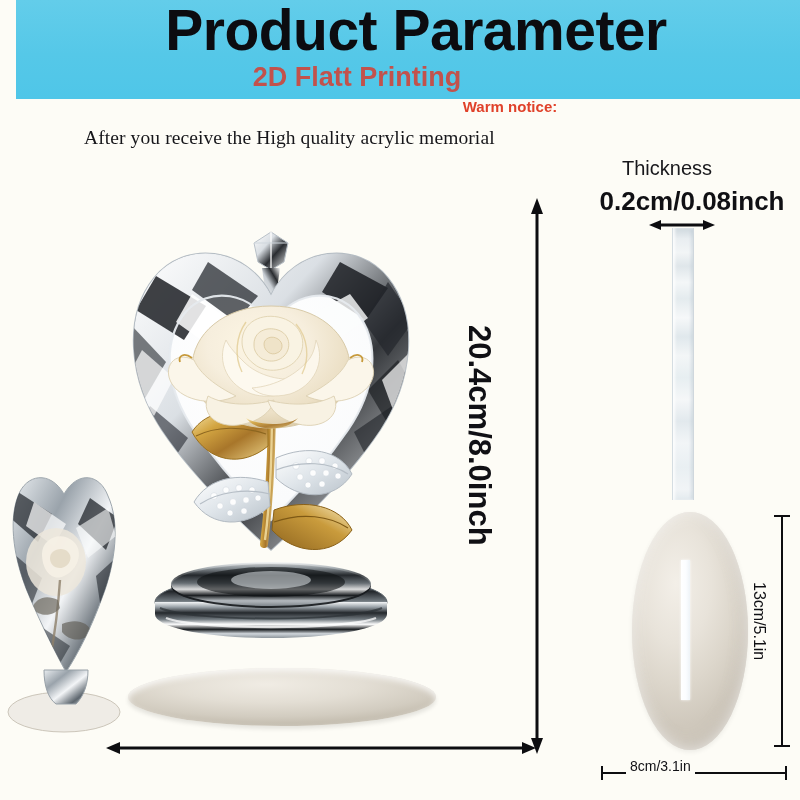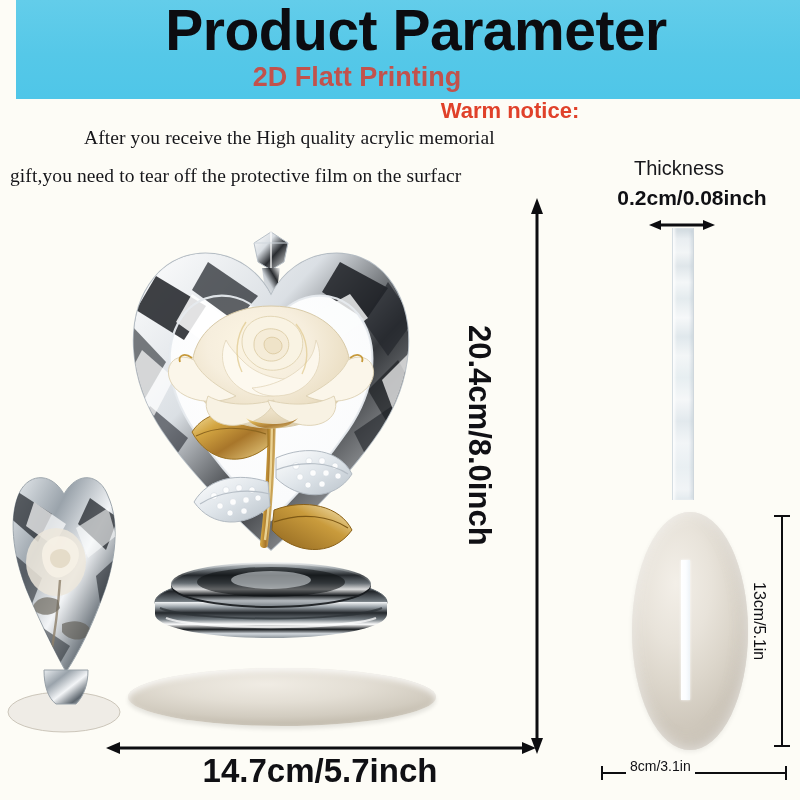--- a/index.html
+++ b/index.html
@@ -48,52 +48,52 @@
     line-height: 32px;
     white-space: nowrap;
   }
 
   
   .warm-notice {
     position: absolute;
     left: 420px; top: 98px;
     width: 180px;
     text-align: center;
-    font-size: 22px;
+    font-size: 15px;
     font-weight: bold;
     color: #e0412a;
     white-space: nowrap;
   }
   .notice-line {
     position: absolute;
     font-size: 19.5px;
     color: #16161a;
     white-space: nowrap;
     letter-spacing: 0.1px;
     font-family: Liberation Serif, serif;
   }
   .notice-line.l1 { left: 84px; top: 127px; }
   .notice-line.l2 { left: 10px;  top: 165px; }
 
   
   .thickness-label {
     position: absolute;
-    left: 584px; top: 157px;
+    left: 572px; top: 157px;
     width: 190px;
     text-align: center;
     font-size: 20px;
     color: #18181c;
     white-space: nowrap;
   }
   .thickness-value {
     position: absolute;
     left: 584px; top: 186px;
     width: 216px;
     text-align: center;
-    font-size: 21px;
+    font-size: 26px;
     font-weight: bold;
     color: #101014;
     white-space: nowrap;
   }
   .thick-arrow {
     position: absolute;
     left: 649px; top: 217px;
     width: 66px; height: 12px;
   }
   .strip {
@@ -203,21 +203,20 @@
 
 <div id="page">
 
   <div class="banner">
     <div class="banner-title">Product Parameter</div>
     <div class="banner-sub">2D Flatt Printing</div>
   </div>
 
   <div class="warm-notice">Warm notice:</div>
   <div class="notice-line l1">After you receive the High quality acrylic memorial</div>
-  <div class="notice-line l2">gift,you need to tear off the protective film on the surfacr</div>
 
   <div class="product-main">
     <svg viewBox="0 0 350 450" width="350" height="450">
       <defs>
         <linearGradient id="facetA" x1="0" y1="0" x2="1" y2="1">
           <stop offset="0%" stop-color="#ffffff"></stop>
           <stop offset="35%" stop-color="#d9dee3"></stop>
           <stop offset="60%" stop-color="#2a2d31"></stop>
           <stop offset="100%" stop-color="#f2f4f6"></stop>
         </linearGradient>
@@ -464,21 +463,20 @@
   </div>
   <div class="dim-v-main-label">20.4cm/8.0inch</div>
 
   <div class="dim-h-main">
     <svg viewBox="0 0 430 16" width="430" height="16">
       <line class="dimline" x1="10" y1="8" x2="420" y2="8"></line>
       <polygon class="dimfill" points="0,8 14,2 14,14"></polygon>
       <polygon class="dimfill" points="430,8 416,2 416,14"></polygon>
     </svg>
   </div>
-  <div class="dim-h-main-label">14.7cm/5.7inch</div>
 
   <div class="oval-base">
     <div class="oval-slot"></div>
   </div>
   <div class="dim-v-oval">
     <svg viewBox="0 0 16 238" width="16" height="238">
       <line class="dimline-thin" x1="8" y1="4" x2="8" y2="234"></line>
       <line class="dimline-thin" x1="0" y1="4" x2="16" y2="4"></line>
       <line class="dimline-thin" x1="0" y1="234" x2="16" y2="234"></line>
     </svg>

